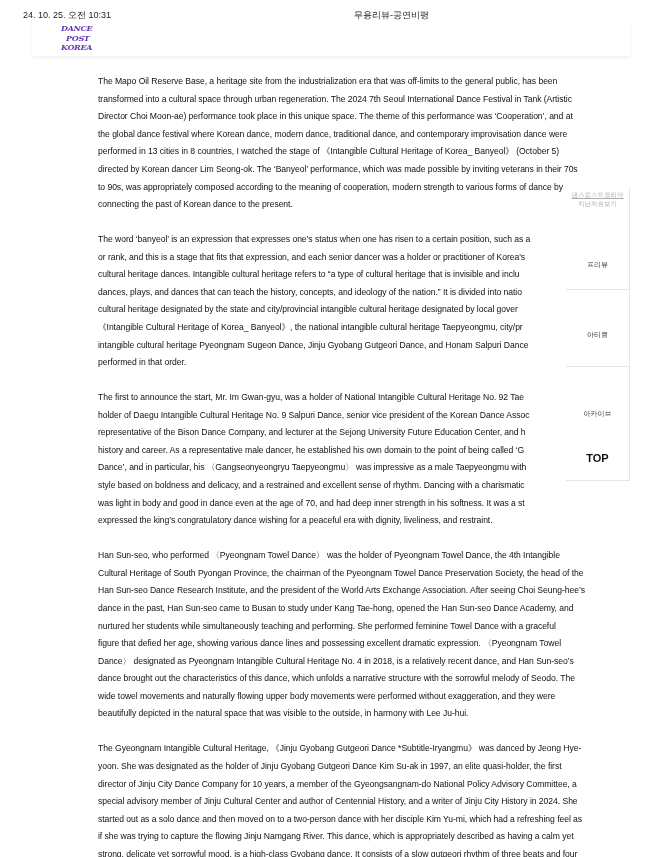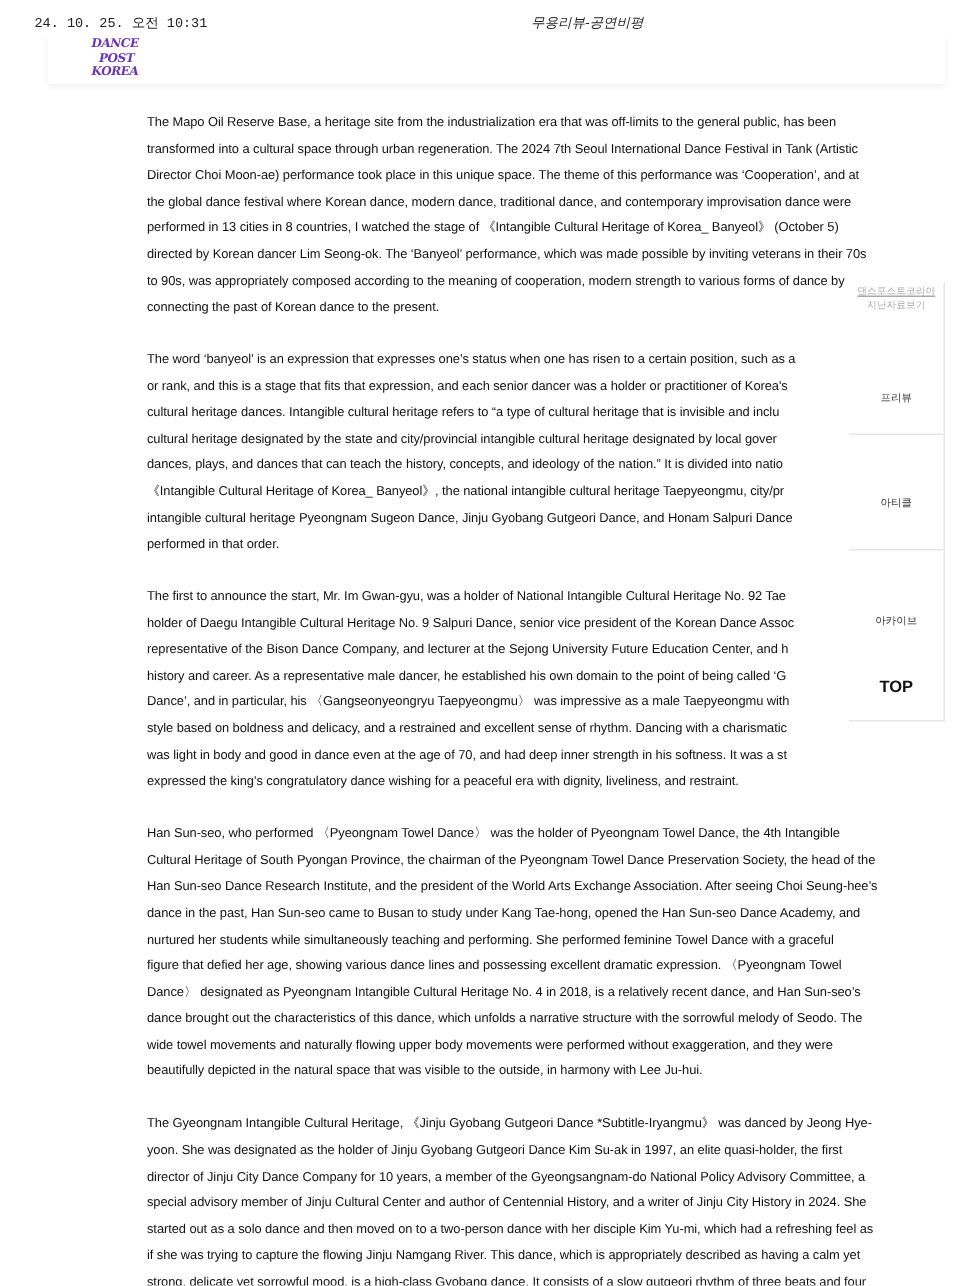--- a/index.html
+++ b/index.html
@@ -21,27 +21,25 @@
     left: 0;
     width: 653px;
     height: 14px;
     font-size: 9px;
     color: #222;
   }
   .print-date {
     position: absolute;
     left: 23px;
     top: 0;
-    font-family: Liberation Mono, monospace;
   }
   .print-title {
     position: absolute;
     left: 354px;
     top: 0;
-    font-style: italic;
   }
   .site-header {
     position: absolute;
     left: 32px;
     top: 22px;
     width: 598px;
     height: 34px;
     background: #fff;
     box-shadow: 0 2px 4px rgba(0,0,0,0.06);
   }
@@ -157,22 +155,22 @@
     <span class="line">the global dance festival where Korean dance, modern dance, traditional dance, and contemporary improvisation dance were</span>
     <span class="line">performed in 13 cities in 8 countries, I watched the stage of 《Intangible Cultural Heritage of Korea_ Banyeol》 (October 5)</span>
     <span class="line">directed by Korean dancer Lim Seong-ok. The ‘Banyeol’ performance, which was made possible by inviting veterans in their 70s</span>
     <span class="line">to 90s, was appropriately composed according to the meaning of cooperation, modern strength to various forms of dance by</span>
     <span class="line">connecting the past of Korean dance to the present.</span>
   </div>
   <div class="para">
     <span class="line">The word ‘banyeol’ is an expression that expresses one’s status when one has risen to a certain position, such as a</span>
     <span class="line">or rank, and this is a stage that fits that expression, and each senior dancer was a holder or practitioner of Korea's</span>
     <span class="line">cultural heritage dances. Intangible cultural heritage refers to “a type of cultural heritage that is invisible and inclu</span>
+    <span class="line">dances, plays, and dances that can teach the history, concepts, and ideology of the nation.” It is divided into natio</span>
     <span class="line">cultural heritage designated by the state and city/provincial intangible cultural heritage designated by local gover</span>
-    <span class="line">dances, plays, and dances that can teach the history, concepts, and ideology of the nation.” It is divided into natio</span>
     <span class="line">《Intangible Cultural Heritage of Korea_ Banyeol》, the national intangible cultural heritage Taepyeongmu, city/pr</span>
     <span class="line">intangible cultural heritage Pyeongnam Sugeon Dance, Jinju Gyobang Gutgeori Dance, and Honam Salpuri Dance</span>
     <span class="line">performed in that order.</span>
   </div>
   <div class="para">
     <span class="line">The first to announce the start, Mr. Im Gwan-gyu, was a holder of National Intangible Cultural Heritage No. 92 Tae</span>
     <span class="line">holder of Daegu Intangible Cultural Heritage No. 9 Salpuri Dance, senior vice president of the Korean Dance Assoc</span>
     <span class="line">representative of the Bison Dance Company, and lecturer at the Sejong University Future Education Center, and h</span>
     <span class="line">history and career. As a representative male dancer, he established his own domain to the point of being called ‘G</span>
     <span class="line">Dance’, and in particular, his 〈Gangseonyeongryu Taepyeongmu〉 was impressive as a male Taepyeongmu with</span>

